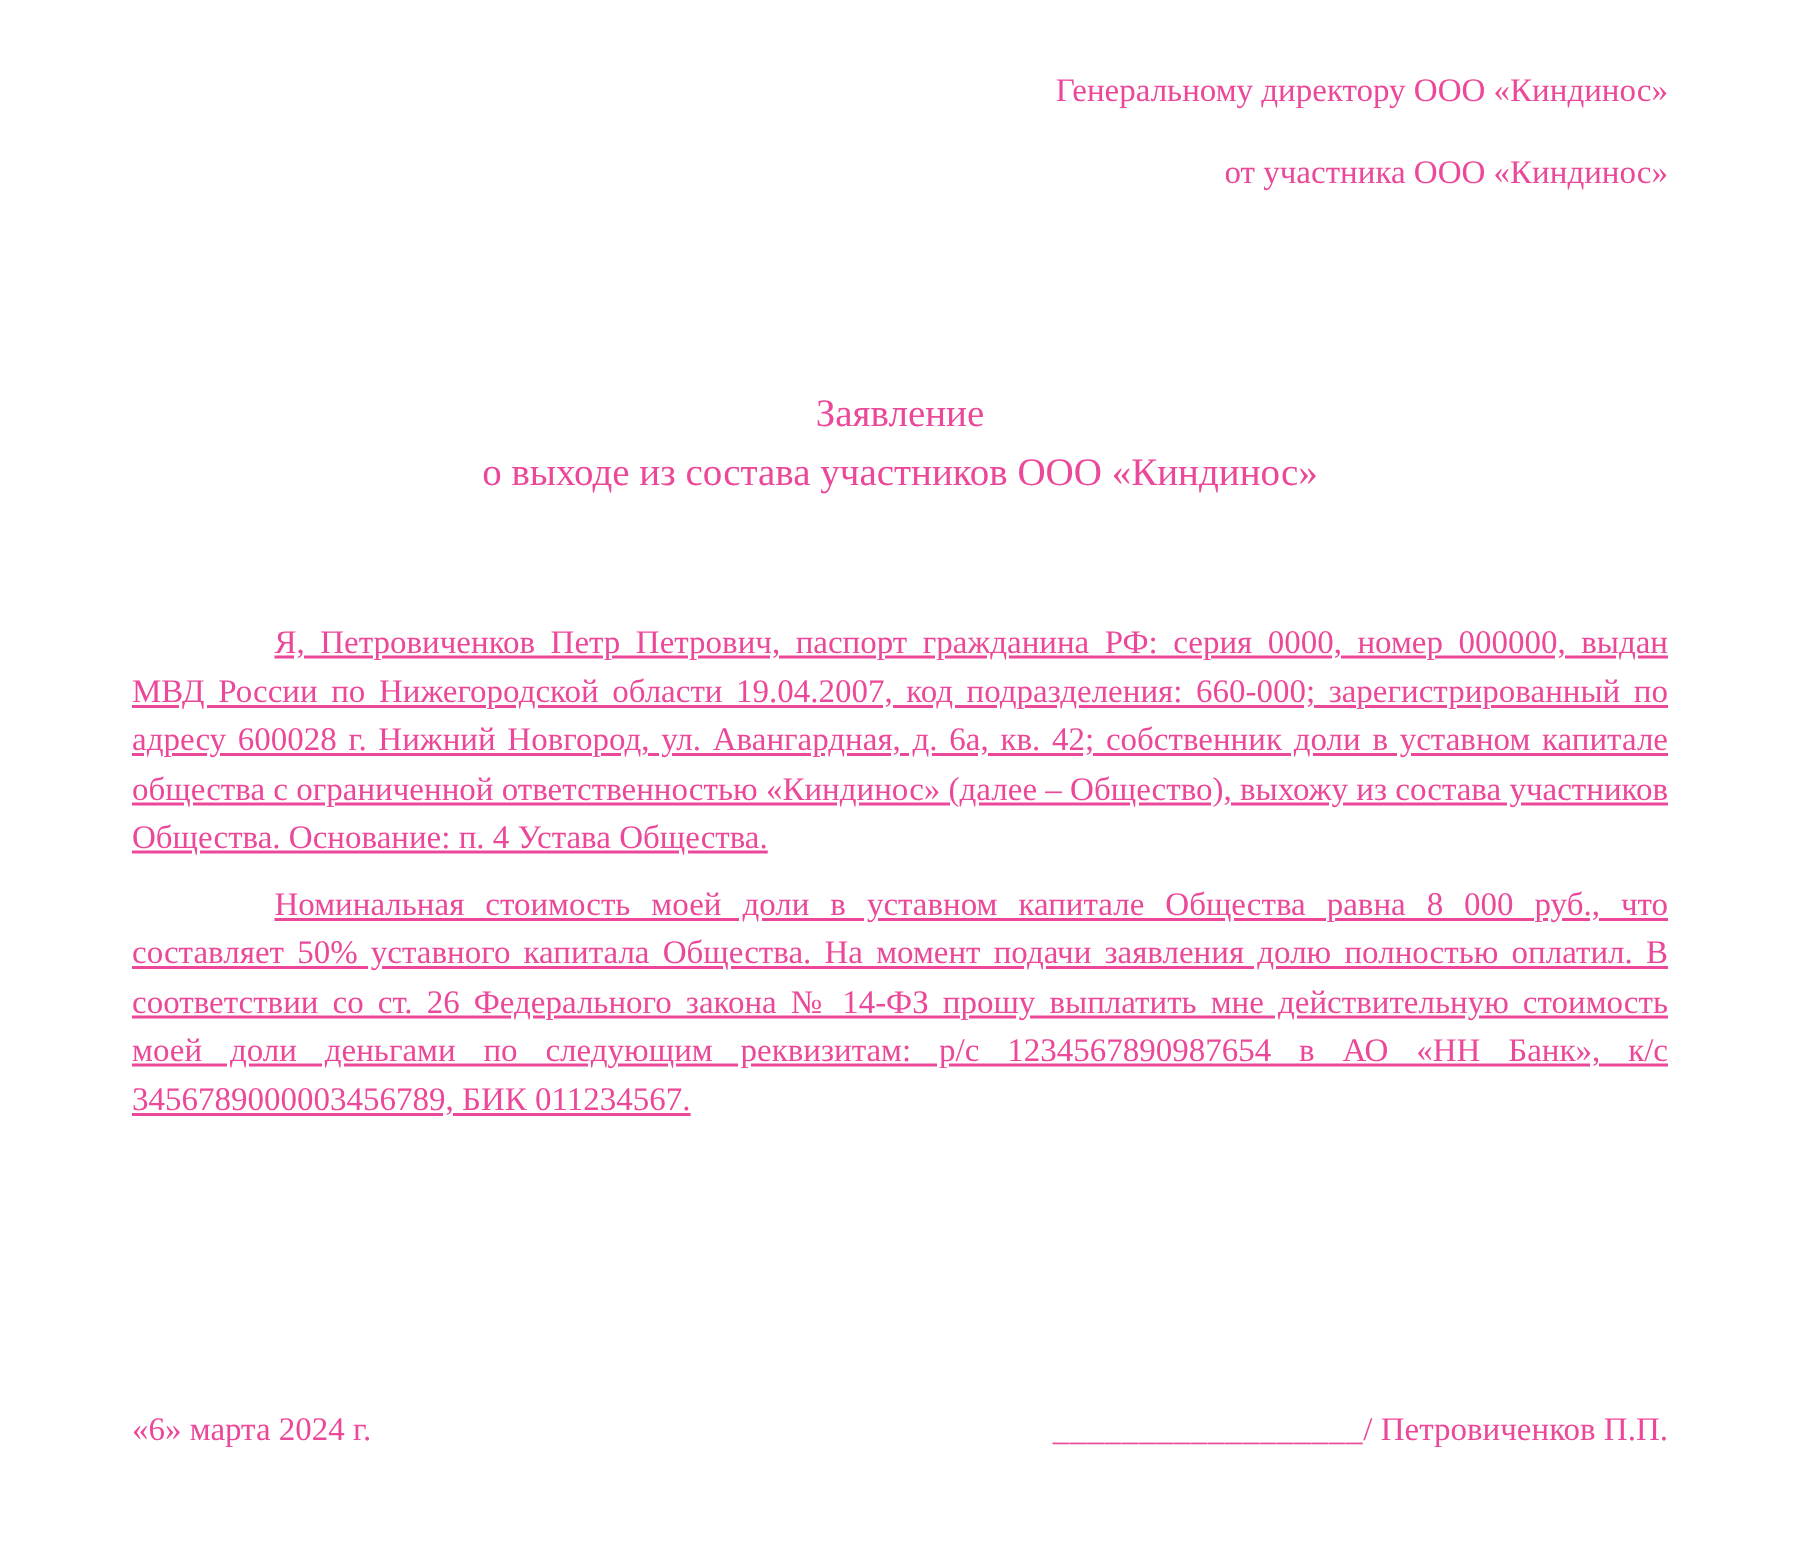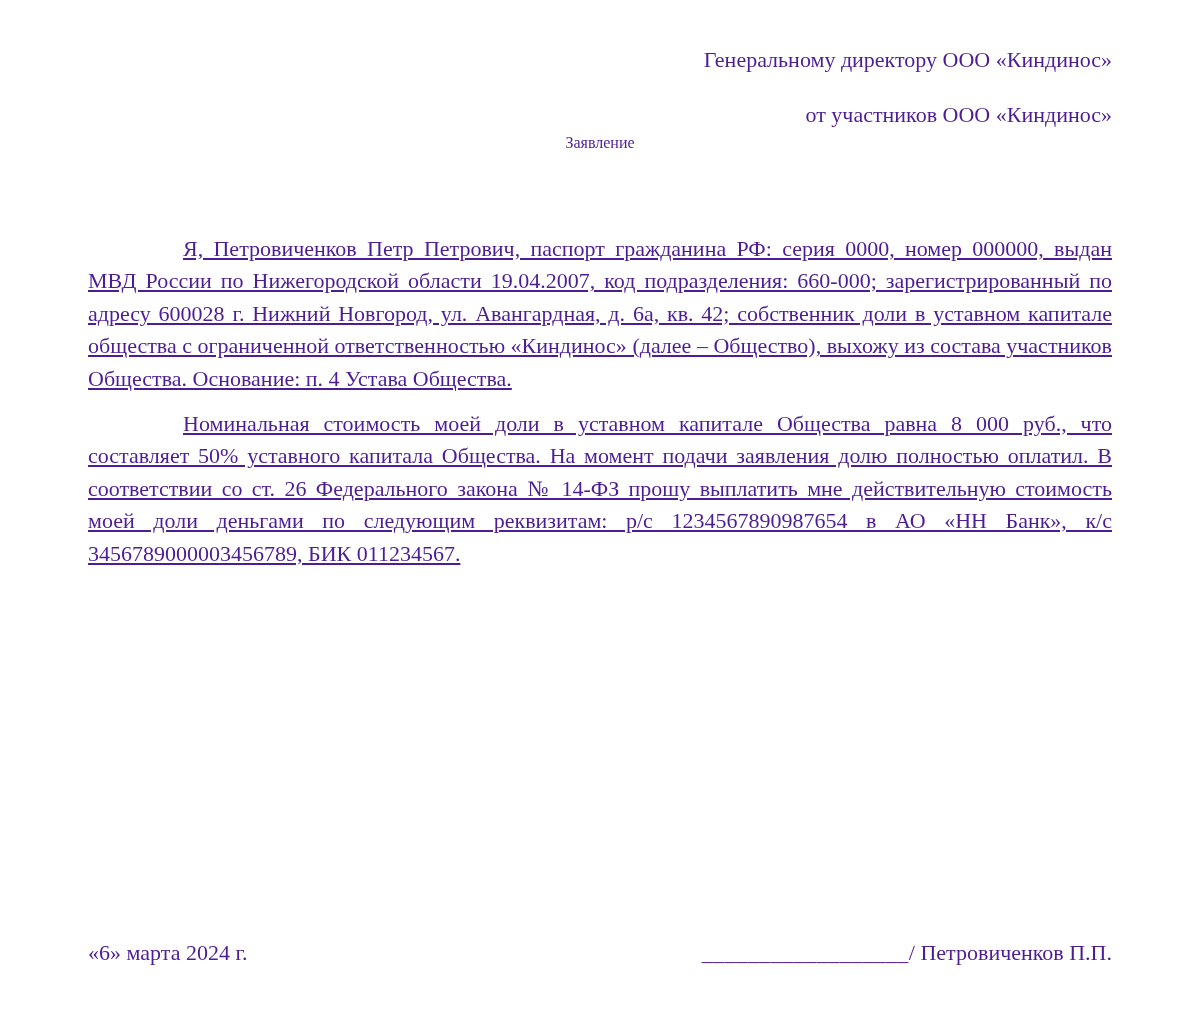--- a/index.html
+++ b/index.html
@@ -5,21 +5,21 @@
   * { margin: 0; padding: 0; box-sizing: border-box; }
 
   html, body {
     background: #ffffff;
   }
 
   .page {
     width: 1200px;
     height: 1032px;
     background: #ffffff;
-    color: #4c1d95;
+    color: #ec4899;
     font-family: "Liberation Serif", "DejaVu Serif", serif;
     font-size: 22px;
     line-height: 1.48;
     padding: 44px 88px 40px 88px;
     position: relative;
     overflow: hidden;
   }
 
   .header-block {
     text-align: right;
@@ -28,22 +28,23 @@
   .header-block .addr-line {
     display: block;
   }
 
   .header-block .from-group {
     margin-top: 22px;
   }
 
   .doc-title {
     text-align: center;
+    margin-top: 126px;
     font-weight: normal;
-    font-size: 16px;
+    font-size: 26px;
   }
 
   .doc-title .title-line {
     display: block;
   }
 
   .doc-body {
     margin-top: 78px;
     text-decoration: underline;
   }
@@ -77,26 +78,27 @@
   }
 </style>
 </head>
 <body>
 
 <div class="page">
 
   <div class="header-block">
     <span class="addr-line">Генеральному директору ООО «Киндинос»</span>
     <div class="from-group">
-      <span class="addr-line">от участников ООО «Киндинос»</span>
+      <span class="addr-line">от участника ООО «Киндинос»</span>
     </div>
   </div>
 
   <div class="doc-title">
     <span class="title-line">Заявление</span>
+    <span class="title-line">о выходе из состава участников ООО «Киндинос»</span>
   </div>
 
   <div class="doc-body">
     <p>Я, Петровиченков Петр Петрович, паспорт гражданина РФ: серия 0000, номер 000000, выдан МВД России по Нижегородской области 19.04.2007, код подразделения: 660-000; зарегистрированный по адресу 600028 г. Нижний Новгород, ул. Авангардная, д. 6а, кв. 42; собственник доли в уставном капитале общества с ограниченной ответственностью «Киндинос» (далее – Общество), выхожу из состава участников Общества. Основание: п. 4 Устава Общества.</p>
     <p>Номинальная стоимость моей доли в уставном капитале Общества равна 8 000 руб., что составляет 50% уставного капитала Общества. На момент подачи заявления долю полностью оплатил. В соответствии со ст. 26 Федерального закона № 14-ФЗ прошу выплатить мне действительную стоимость моей доли деньгами по следующим реквизитам: р/с 1234567890987654 в АО «НН Банк», к/с 3456789000003456789, БИК 011234567.</p>
   </div>
 
   <div class="footer-row">
     <span>«6» марта 2024 г.</span>
     <span class="signature-group">

